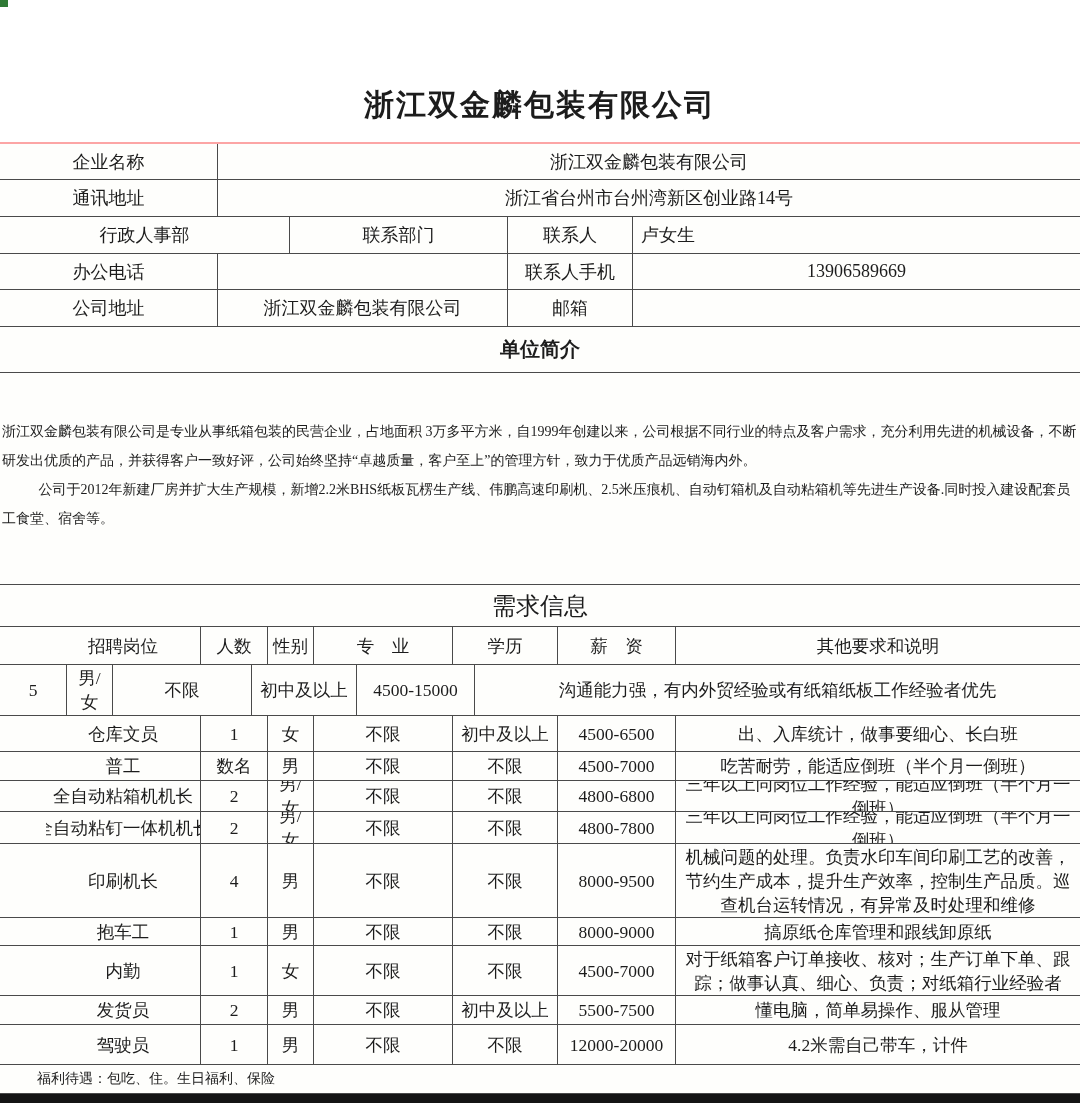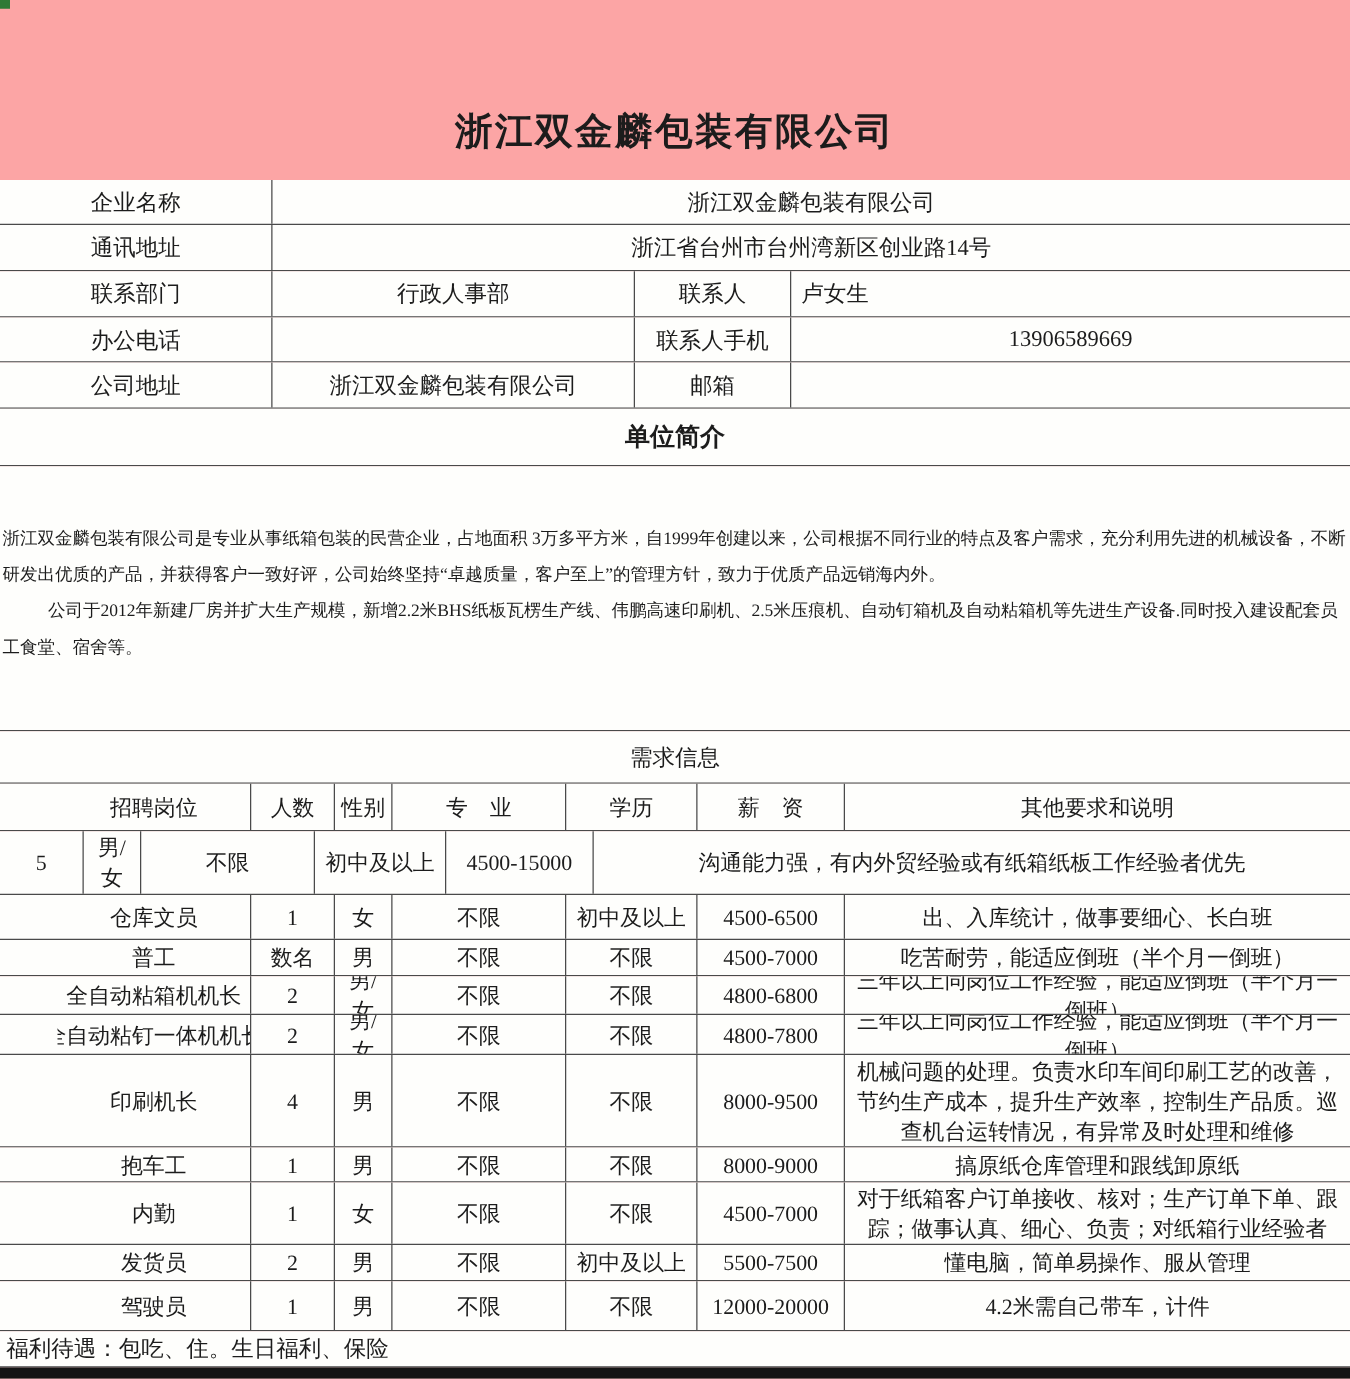--- a/index.html
+++ b/index.html
@@ -1,18 +1,18 @@
 <!DOCTYPE html>
 <html><head>
 <meta charset="utf-8">
 <style>
   html,body{margin:0;padding:0;background:#e9e9e7;}
   .page{
     width:1080px;height:1103px;margin:0 auto;position:relative;overflow:hidden;
-    background:#fca5a5;color:#1c1c1c;
+    background:#ffffff;color:#1c1c1c;
     font-family:"Liberation Serif","DejaVu Serif",serif;
   }
   .artifact{position:absolute;top:0;left:0;width:8px;height:7px;background:#2f7a35;}
   .title-area{height:142px;display:flex;align-items:flex-end;justify-content:center;
     padding-bottom:16px;box-sizing:border-box;}
   .doc-title{font-size:30px;font-weight:bold;letter-spacing:2px;}
   .sheet{border-top:2px solid #fca5a5;}
   .row{display:flex;border-bottom:1px solid #4a4a4a;box-sizing:border-box;background:#fefefc;}
   .cell{display:flex;align-items:center;justify-content:center;text-align:center;
     border-right:1px solid #4a4a4a;box-sizing:border-box;font-size:18px;overflow:hidden;}
@@ -27,30 +27,30 @@
   .r36{height:36px;} .r37{height:37px;}
   
   .section-intro{height:46px;}
   .section-intro .cell{font-size:20px;font-weight:bold;}
   .intro-row{height:212px;}
   .intro-cell{flex:1;display:block;text-align:left;padding:44px 2px 0 2px;
     font-size:14px;line-height:29px;}
   .intro-cell p{margin:0;}
   .intro-cell p.indent{text-indent:2.6em;}
   .section-demand{height:42px;}
-  .section-demand .cell{font-size:18px;}
+  .section-demand .cell{font-size:24px;}
   
   .c1{width:155px;margin-left:46px;} .c2{width:67px;text-align:right;} .c3{width:46px;} .c4{width:139px;}
   .c5{width:105px;} .c6{width:118px;text-align:center;} .c7{flex:1;}
   .header-row{height:38px;}
   .jcell{font-size:17.5px;line-height:24px;padding:0 3px;}
   .note{padding:0 5px;}
   .clip{white-space:nowrap;padding:0;}
   .footer-row{height:29px;}
-  .footer-row .cell{justify-content:flex-start;text-align:center;padding-left:5px;font-size:18px;}
+  .footer-row .cell{justify-content:flex-start;text-align:center;padding-left:5px;font-size:14px;margin-left:32px;}
   .bottom-bar{height:11px;background:#141414;}
 </style>
 </head>
 <body>
 
 <div class="page">
   <div class="artifact"></div>
 
   <div class="title-area">
     <div class="doc-title">浙江双金麟包装有限公司</div>
@@ -60,22 +60,22 @@
 
     <div class="row r36">
       <div class="cell k1">企业名称</div>
       <div class="cell v-full">浙江双金麟包装有限公司</div>
     </div>
     <div class="row r37">
       <div class="cell k1">通讯地址</div>
       <div class="cell v-full">浙江省台州市台州湾新区创业路14号</div>
     </div>
     <div class="row r37">
+      <div class="cell v2">行政人事部</div>
       <div class="cell k1">联系部门</div>
-      <div class="cell v2">行政人事部</div>
       <div class="cell k2">联系人</div>
       <div class="cell v3 left">卢女生</div>
     </div>
     <div class="row r36">
       <div class="cell k1">办公电话</div>
       <div class="cell v2"></div>
       <div class="cell k2">联系人手机</div>
       <div class="cell v3">13906589669</div>
     </div>
     <div class="row r37">

